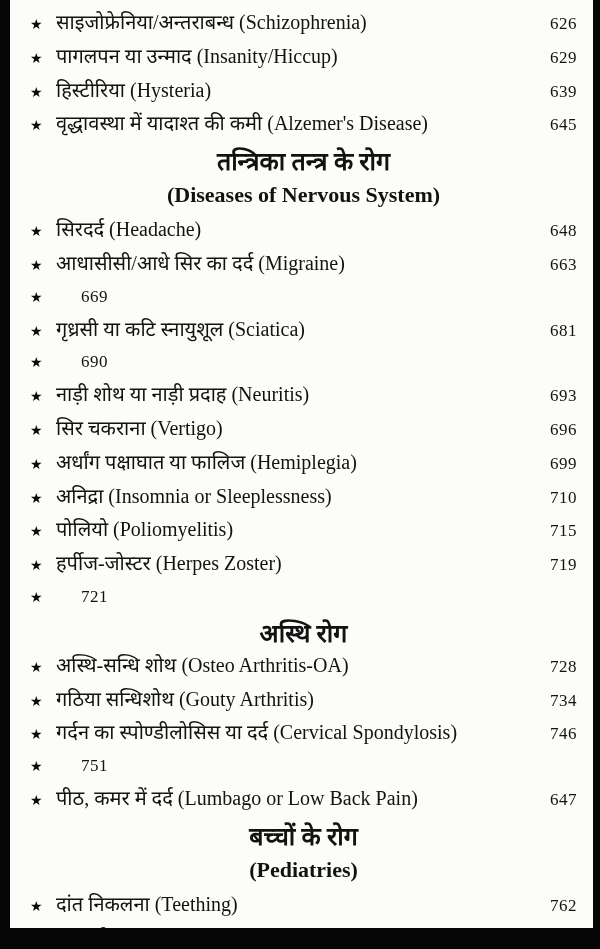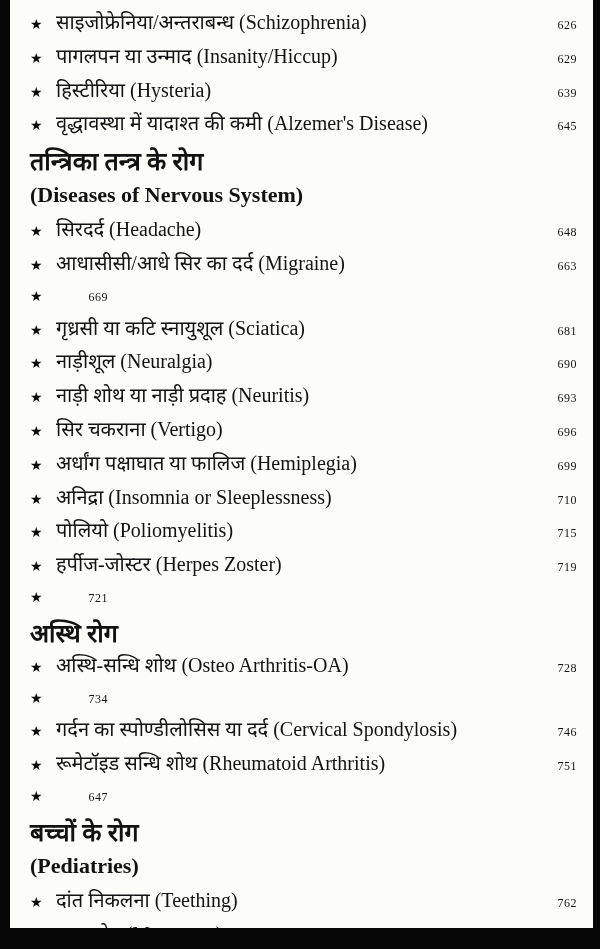--- a/index.html
+++ b/index.html
@@ -64,31 +64,32 @@
     color: #0a0a0a;
   }
   .row .label {
     flex: 1 1 auto;
     overflow: hidden;
     font-size: 20px;
   }
   .row .page {
     flex: 0 0 52px;
     text-align: right;
-    font-size: 12px;
+    font-size: 17px;
     letter-spacing: 0.5px;
   }
   .heading-hindi {
-    text-align: left;
+    text-align: center;
     font-weight: bold;
     font-size: 25px;
     line-height: 33px;
     margin-top: 3px;
   }
   .heading-english {
+    text-align: center;
     font-weight: bold;
     font-size: 22px;
     line-height: 33px;
     margin-bottom: 3px;
   }
 </style>
 </head>
 <body>
 
 <div class="scan-page">
@@ -129,21 +130,20 @@
         <span class="star">★</span>
         <span class="page">669</span>
       </div>
       <div class="row">
         <span class="star">★</span>
         <span class="label">गृध्रसी या कटि स्नायुशूल (Sciatica)</span>
         <span class="page">681</span>
       </div>
       <div class="row">
         <span class="star">★</span>
-        <span class="label">नाड़ीशूल (Neuralgia)</span>
         <span class="page">690</span>
       </div>
       <div class="row">
         <span class="star">★</span>
         <span class="label">नाड़ी शोथ या नाड़ी प्रदाह (Neuritis)</span>
         <span class="page">693</span>
       </div>
       <div class="row">
         <span class="star">★</span>
         <span class="label">सिर चकराना (Vertigo)</span>
@@ -174,34 +174,35 @@
         <span class="page">721</span>
       </div>
       <div class="heading-hindi">अस्थि रोग</div>
       <div class="row">
         <span class="star">★</span>
         <span class="label">अस्थि-सन्धि शोथ (Osteo Arthritis-OA)</span>
         <span class="page">728</span>
       </div>
       <div class="row">
         <span class="star">★</span>
+        <span class="label">गठिया सन्धिशोथ (Gouty Arthritis)</span>
         <span class="page">734</span>
       </div>
       <div class="row">
         <span class="star">★</span>
         <span class="label">गर्दन का स्पोण्डीलोसिस या दर्द (Cervical Spondylosis)</span>
         <span class="page">746</span>
       </div>
       <div class="row">
         <span class="star">★</span>
-        <span class="label">रूमेटॉइड सन्धि शोथ (Rheumatoid Arthritis)</span>
         <span class="page">751</span>
       </div>
       <div class="row">
         <span class="star">★</span>
+        <span class="label">पीठ, कमर में दर्द (Lumbago or Low Back Pain)</span>
         <span class="page">647</span>
       </div>
       <div class="heading-hindi">बच्चों के रोग</div>
       <div class="heading-english">(Pediatries)</div>
       <div class="row">
         <span class="star">★</span>
         <span class="label">दांत निकलना (Teething)</span>
         <span class="page">762</span>
       </div>
       <div class="row">

